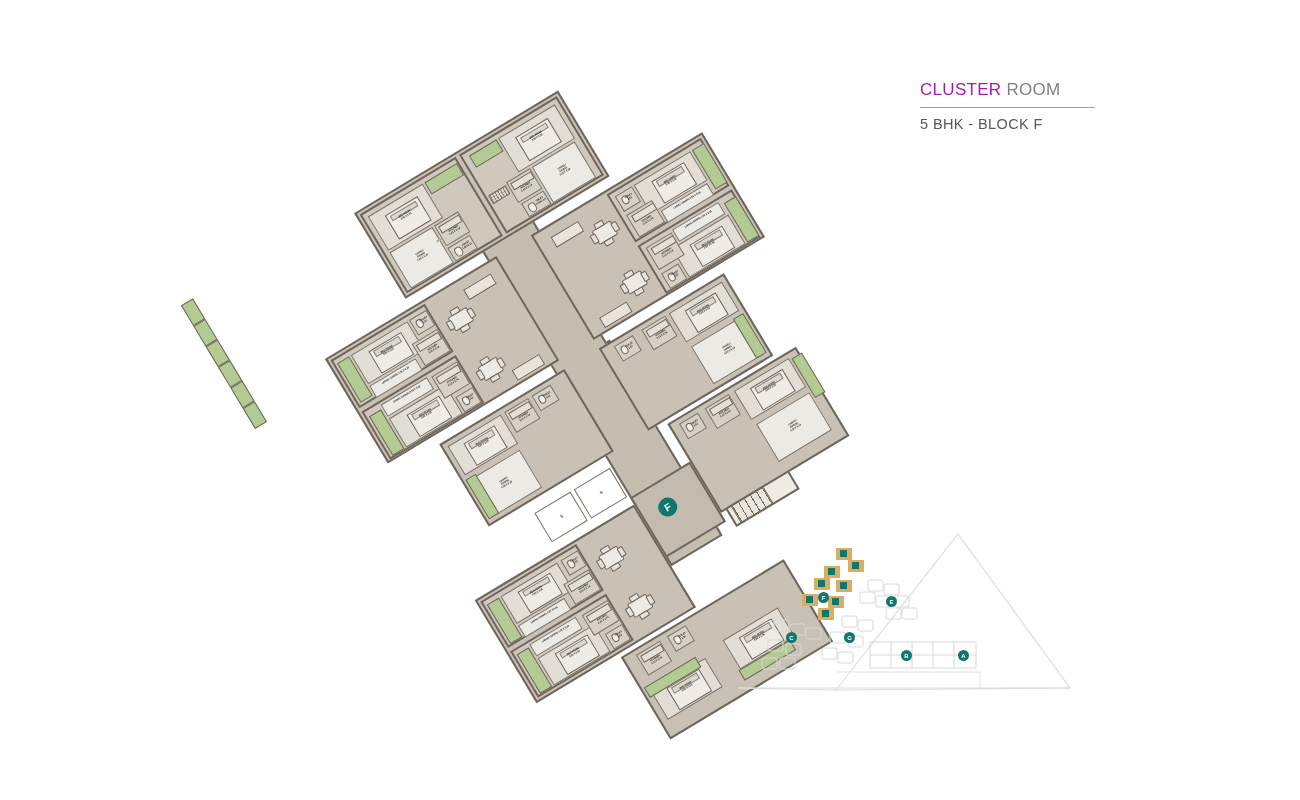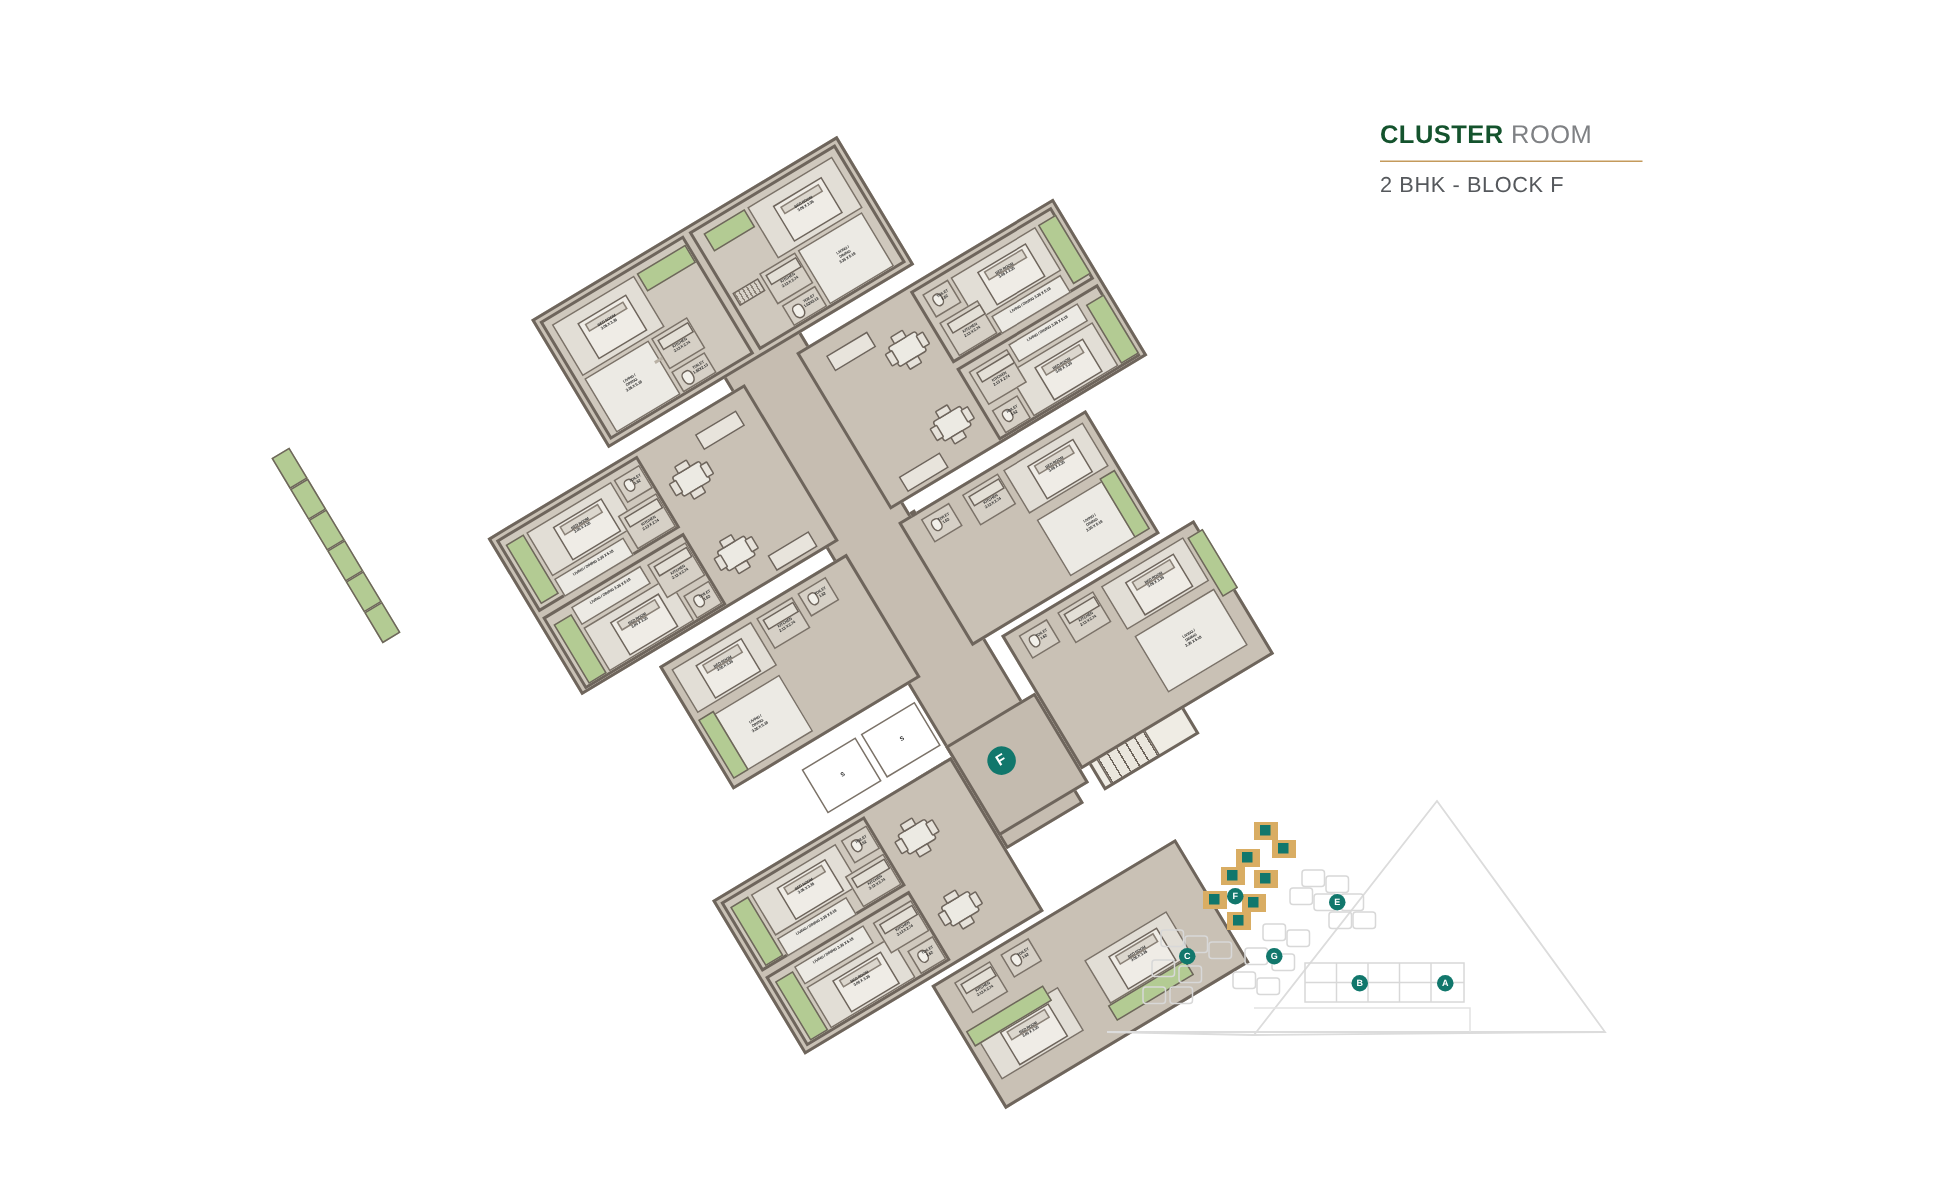--- a/index.html
+++ b/index.html
@@ -4,21 +4,21 @@
 <style>
   html,body{margin:0;padding:0;}
   body{
     width:1300px;height:800px;background:#ffffff;overflow:hidden;
     font-family:"Liberation Sans", sans-serif;position:relative;
   }
 
   
   #title-block{position:absolute;left:920px;top:80px;width:180px;}
   #title-line1{font-size:17px;letter-spacing:.3px;white-space:nowrap;}
-  #title-line1 .strong{font-weight:bold;color:#14532d;}
+  #title-line1 .strong{font-weight:normal;color:#a21caf;}
   #title-line1 .light{font-weight:normal;color:#7f8184;}
   #title-rule{height:1.4px;background:#c49a5c;margin:7px 0 8px 0;width:175px;}
   #title-line2{font-size:14.5px;color:#55585c;letter-spacing:.4px;white-space:nowrap;}
 
   
   #plan-stage{position:absolute;left:0;top:0;width:1300px;height:800px;}
   #plan-rot{
     position:absolute;left:300px;top:95px;width:640px;height:640px;
     transform:rotate(-31deg);transform-origin:320px 320px;
   }
@@ -69,21 +69,21 @@
     display:flex;align-items:center;justify-content:center;}
 </style>
 </head>
 <body>
 
 <div id="title-block">
   <div id="title-line1">
     <span class="strong">CLUSTER</span><span class="light"> ROOM</span>
   </div>
   <div id="title-rule"></div>
-  <div id="title-line2">2 BHK - BLOCK F</div>
+  <div id="title-line2">5 BHK - BLOCK F</div>
 </div>
 
 <div id="plan-stage">
   <div id="plan-rot">
 
     <div class="blk corr" style="left:286px;top:86px;width:60px;height:390px;"></div>
 
     <div class="blk slab" style="left:196px;top:10px;width:238px;height:100px;"></div>
 
     <div class="blk unit" style="left:200px;top:14px;width:112px;height:92px;">

